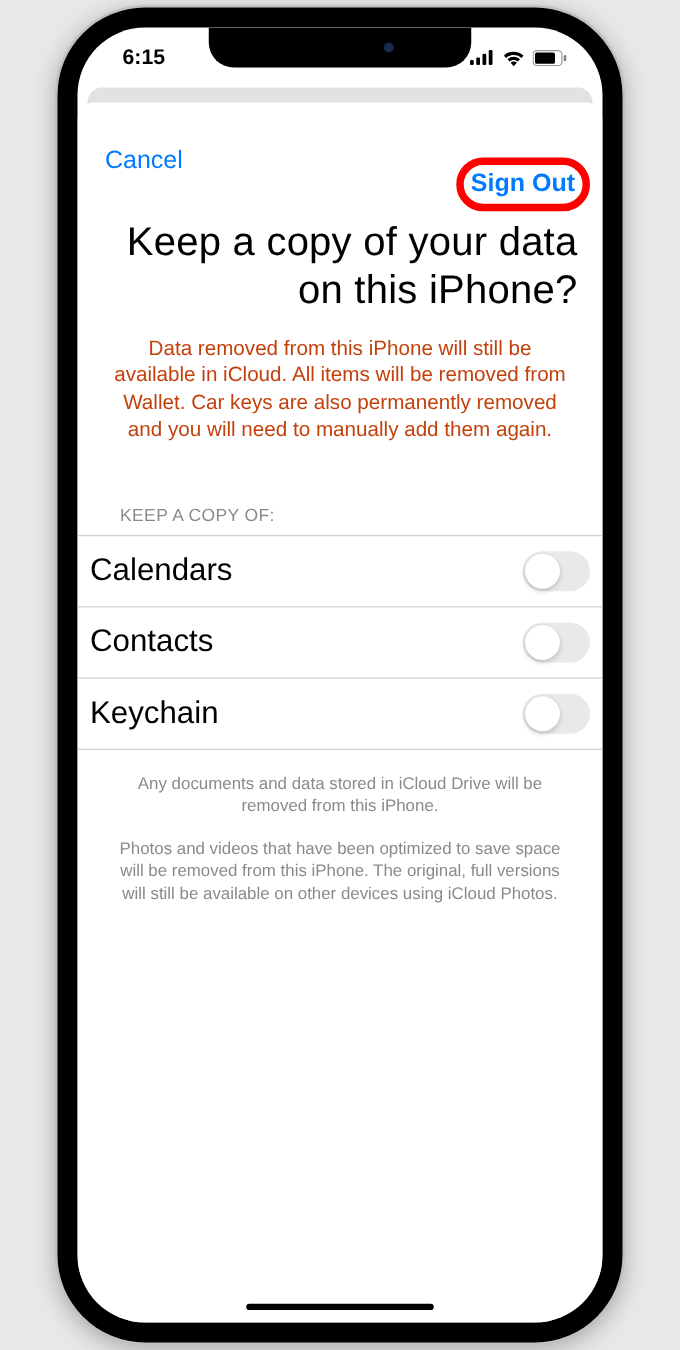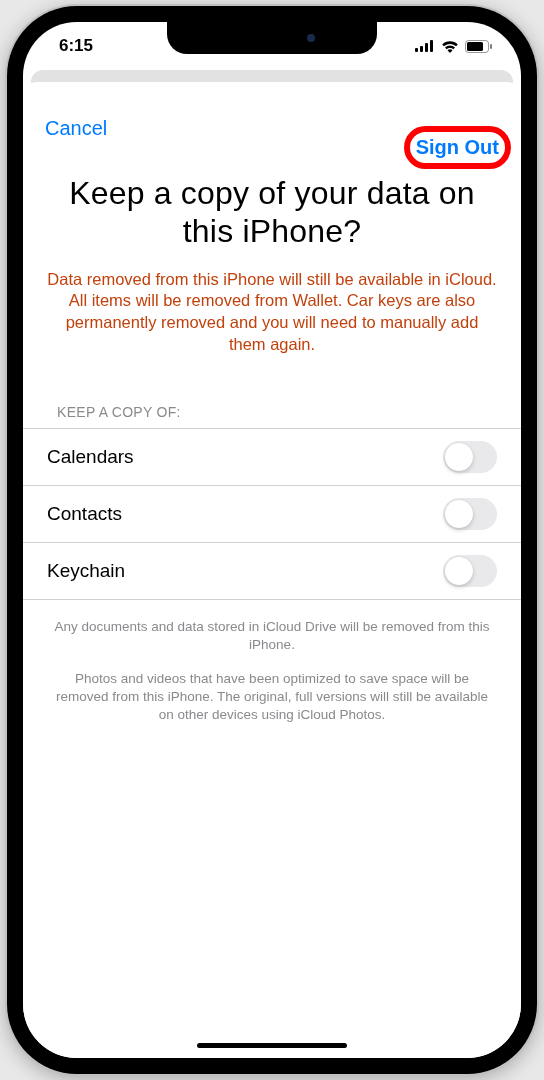--- a/index.html
+++ b/index.html
@@ -7,21 +7,21 @@
       font-family: -apple-system, BlinkMacSystemFont, "Helvetica Neue", sans-serif;
       background: #e8e8e8;
       display: flex;
       justify-content: center;
       align-items: flex-start;
       padding: 0;
       width: 544px;
       height: 1080px;
     }
     .phone-frame {
-      width: 530px;
+      width: 452px;
       height: 1068px;
       background: #000;
       border-radius: 70px;
       padding: 16px;
       box-shadow: 0 0 0 2px #c0c0c0, 0 4px 20px rgba(0,0,0,0.3);
       position: relative;
       margin: 6px;
     }
     .phone-frame::before {
       
@@ -121,21 +121,21 @@
       left: -12px;
       right: -12px;
       bottom: -10px;
       border: 6px solid #ff0000;
       border-radius: 24px;
       pointer-events: none;
     }
     .title {
       font-size: 32px;
       font-weight: 400;
-      text-align: center;
+      text-align: right;
       line-height: 1.18;
       padding: 8px 20px 18px;
       letter-spacing: 0.2px;
     }
     .subtitle {
       font-size: 16.5px;
       line-height: 1.32;
       text-align: center;
       padding: 0 24px 30px;
       color: #c2410c;
@@ -146,23 +146,23 @@
       letter-spacing: 0.3px;
       padding: 18px 34px 8px;
     }
     .list {
       border-top: 1px solid #d1d1d4;
     }
     .row {
       display: flex;
       justify-content: space-between;
       align-items: center;
-      padding: 12px 24px;
+      padding: 12px 10px;
       border-bottom: 1px solid #d1d1d4;
-      font-size: 19px;
+      font-size: 25px;
     }
     .toggle {
       width: 54px;
       height: 32px;
       background: #e9e9eb;
       border-radius: 16px;
       position: relative;
     }
     .toggle .knob {
       position: absolute;

